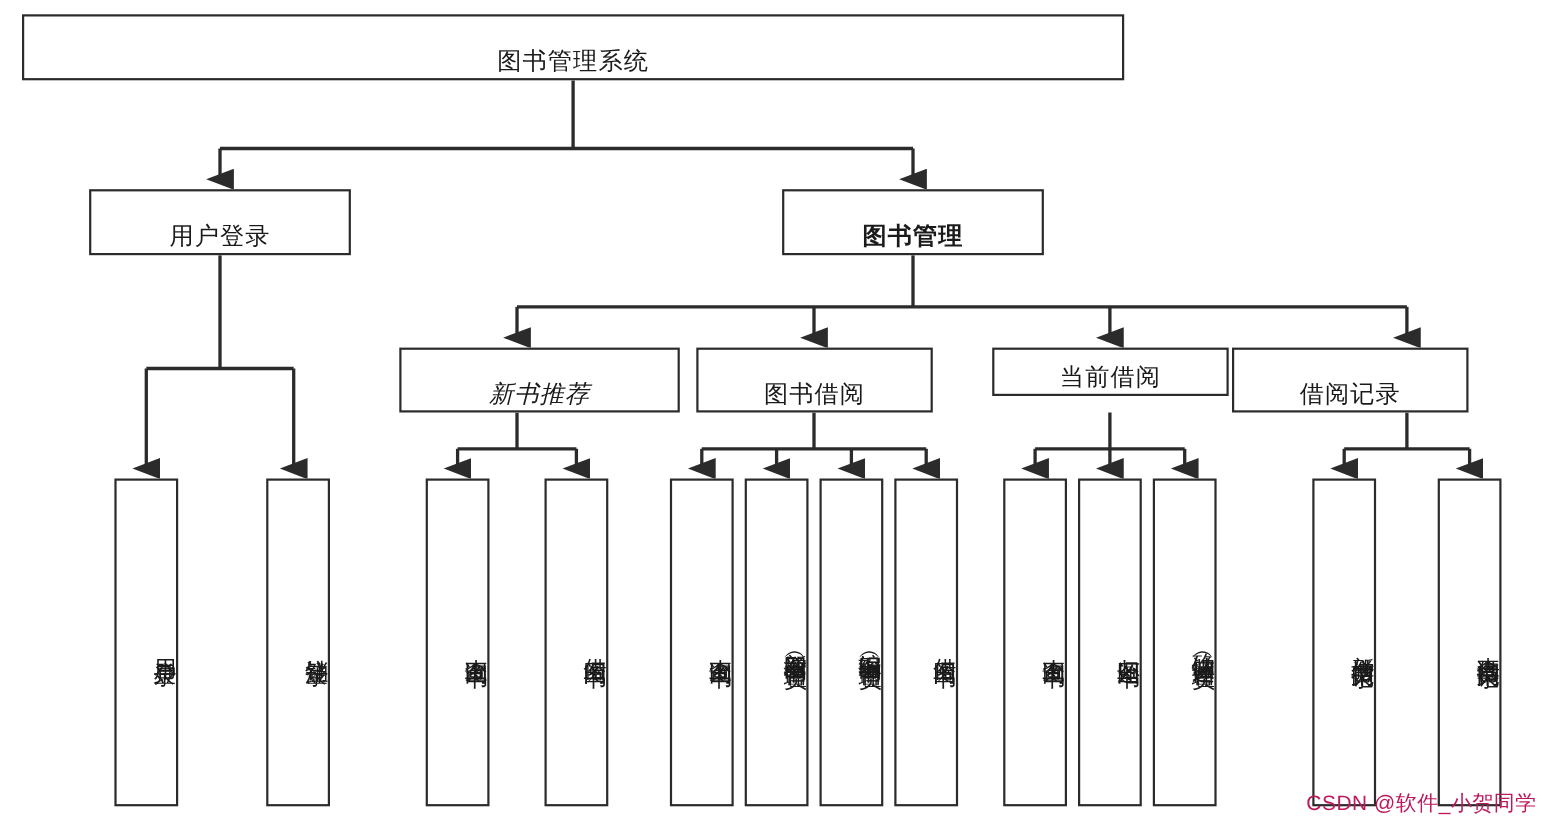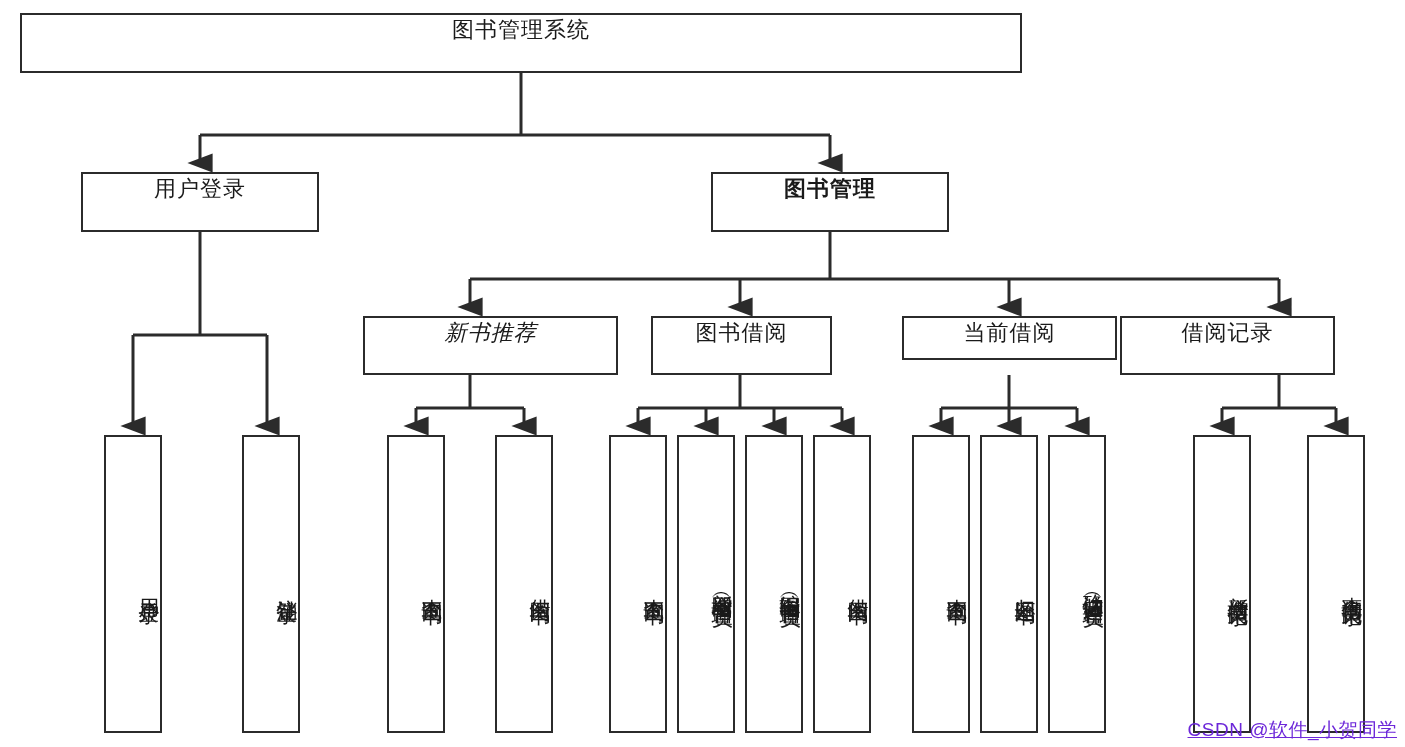--- a/index.html
+++ b/index.html
@@ -23,21 +23,21 @@
     top: 0;
     width: 1405px;
     height: 747px;
   }
   .node {
     position: absolute;
     box-sizing: border-box;
     background: #ffffff;
     border: 2.5px solid #2b2b2b;
     display: flex;
-    align-items: flex-start;
+    align-items: flex-end;
     justify-content: center;
     color: #1a1a1a;
   }
   .node.horiz {
     font-size: 22px;
     letter-spacing: 1px;
   }
   .node.vert {
     writing-mode: vertical-rl;
     text-orientation: upright;
@@ -50,25 +50,24 @@
   }
   .node .label {
     display: block;
     white-space: pre;
   }
   .watermark {
     position: absolute;
     right: 8px;
     bottom: 4px;
     font-size: 19px;
-    color: #6d28d9;
+    color: #be185d;
     letter-spacing: 0.5px;
     white-space: nowrap;
     pointer-events: none;
-    text-decoration: underline;
   }
 </style>
 </head>
 <body>
 
 <div id="canvas">
 
   <svg id="edges" viewBox="0 0 1405 747" xmlns="http://www.w3.org/2000/svg">
     <defs>
       <marker id="arrow" markerWidth="10" markerHeight="10" refX="3.2" refY="4.2" orient="auto" markerUnits="strokeWidth">
@@ -127,21 +126,21 @@
   <div class="node horiz" style="left:81px; top:172px; width:238px; height:60px;">
     <span class="label">用户登录</span>
   </div>
   <div class="node horiz" style="left:711px; top:172px; width:238px; height:60px;font-weight:bold;">
     <span class="label">图书管理</span>
   </div>
 
   <div class="node horiz" style="left:363px; top:316px; width:255px; height:59px;font-style:italic;">
     <span class="label">新书推荐</span>
   </div>
-  <div class="node horiz" style="left:651px; top:316px; width:181px; height:59px;">
+  <div class="node horiz" style="left:633px; top:316px; width:215px; height:59px;">
     <span class="label">图书借阅</span>
   </div>
   <div class="node horiz" style="left:902px; top:316px; width:215px; height:44px;">
     <span class="label">当前借阅</span>
   </div>
   <div class="node horiz" style="left:1120px; top:316px; width:215px; height:59px;">
     <span class="label">借阅记录</span>
   </div>
 
   <div class="node vert" style="left:104px; top:435px; width:58px; height:298px;">

